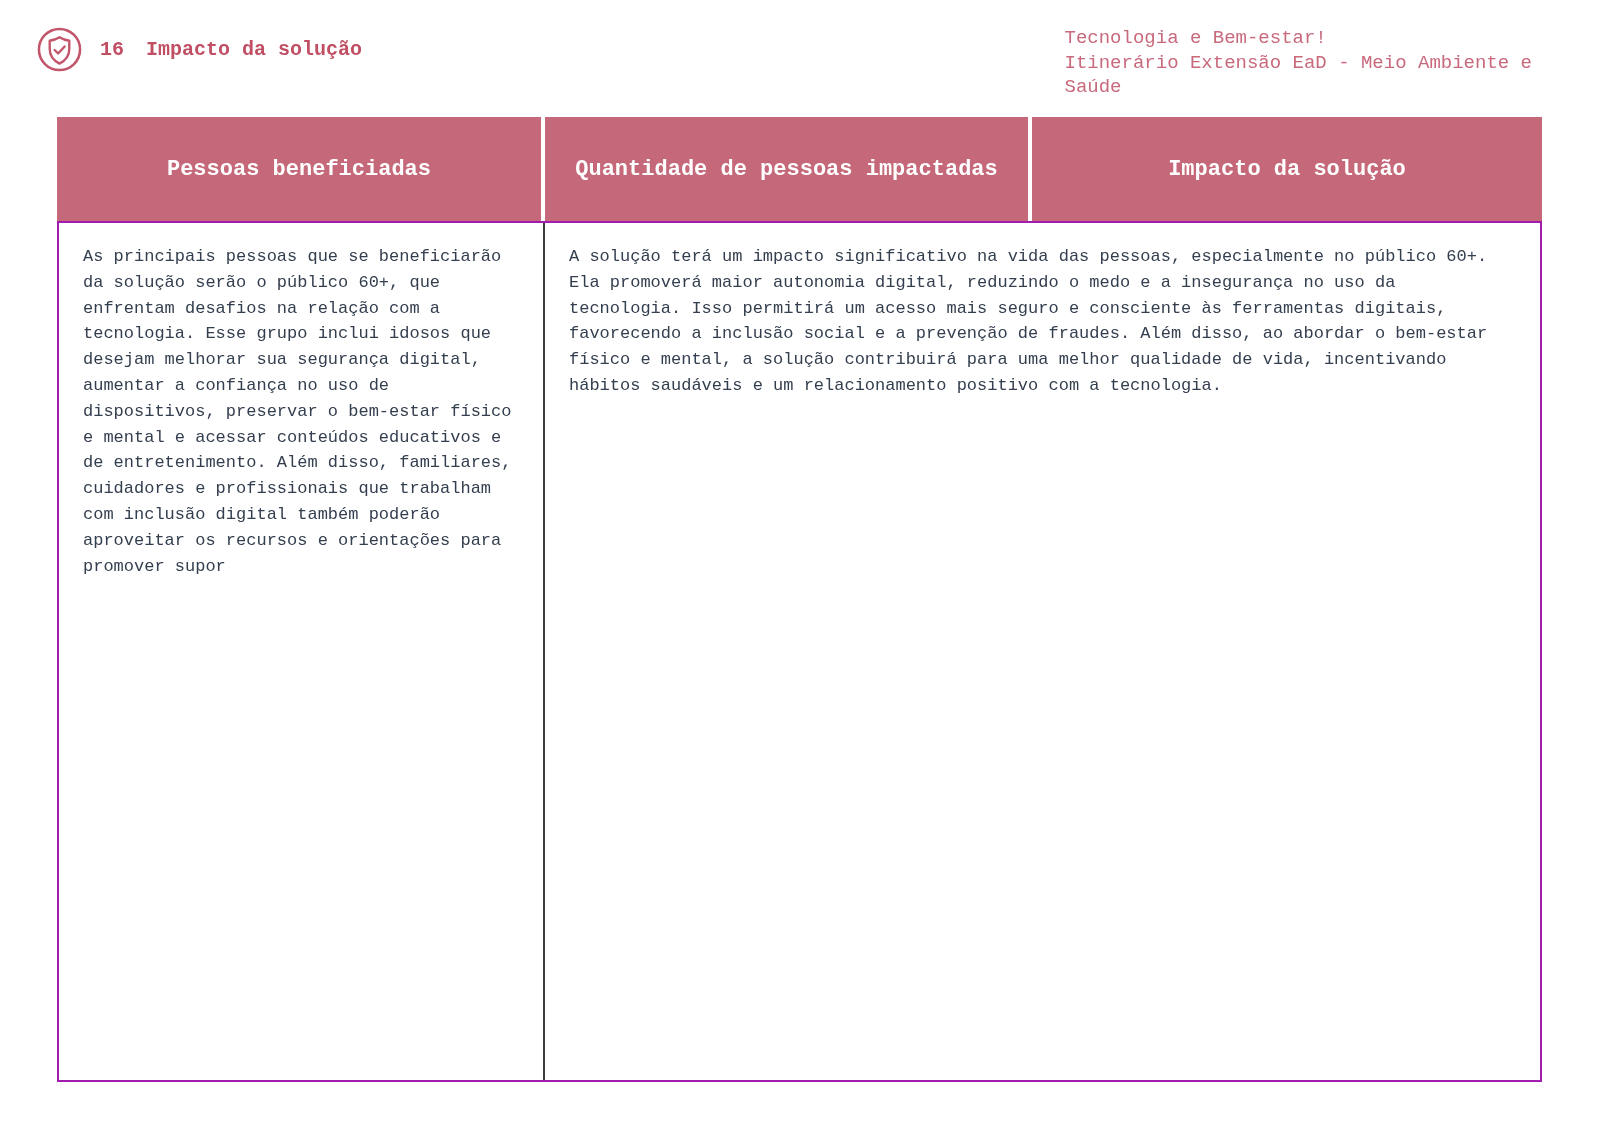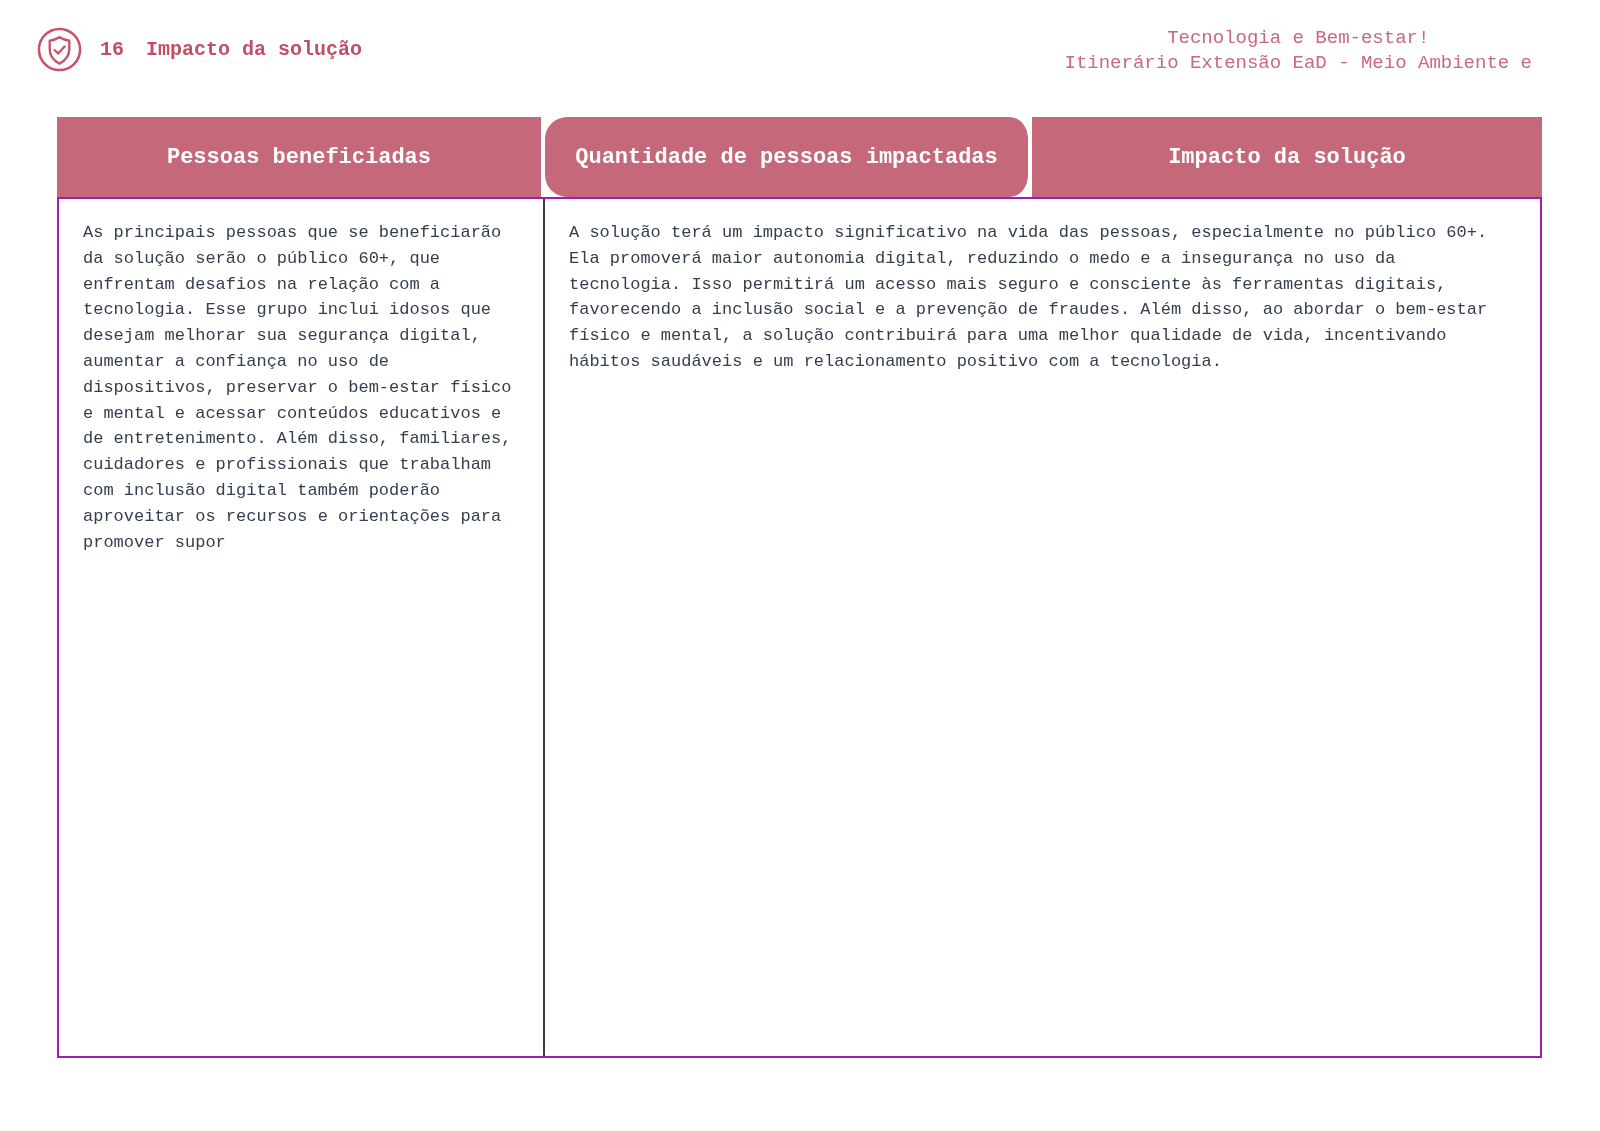--- a/index.html
+++ b/index.html
@@ -41,50 +41,50 @@
   .section-title {
     margin-left: 22px;
     font-size: 20px;
     font-weight: 700;
     color: #c14f64;
   }
   .topbar-right {
     position: absolute;
     right: 68px;
     top: 26px;
-    text-align: center;
+    text-align: left;
     font-size: 19px;
     line-height: 24.5px;
     color: #c8697c;
   }
 
   
   .impact-table {
     position: absolute;
     left: 57px;
     top: 117px;
     width: 1485px;
   }
   .thead {
     display: flex;
-    height: 80px;
+    height: 104px;
   }
   .th {
     box-sizing: border-box;
     background: #c5697a;
     color: #ffffff;
     font-size: 22px;
     font-weight: 700;
     display: flex;
     align-items: center;
     justify-content: center;
     text-align: center;
   }
   .th-1 { width: 488px; border-right: 4px solid #ffffff; }
-  .th-2 { width: 487px; border-right: 4px solid #ffffff; border-radius: 22px; }
+  .th-2 { width: 487px; border-right: 4px solid #ffffff; }
   .th-3 { flex: 1; }
   .tbody {
     box-sizing: border-box;
     display: flex;
     width: 1485px;
     height: 861px;
     border: 2px solid #a21caf;
   }
   .td {
     box-sizing: border-box;
@@ -111,20 +111,21 @@
         <path d="M19 24.5 L22.6 28.1 L29.2 20.9" fill="none" stroke="currentColor" stroke-width="2.4" stroke-linecap="round" stroke-linejoin="round"></path>
       </svg>
     </span>
     <span class="page-num">16</span>
     <span class="section-title">Impacto da solução</span>
   </div>
 
   <div class="topbar-right">
     <div>Tecnologia e Bem-estar!</div>
     <div>Itinerário Extensão EaD - Meio Ambiente e</div>
+    <div>Saúde</div>
   </div>
 
   <div class="impact-table">
     <div class="thead">
       <div class="th th-1">Pessoas beneficiadas</div>
       <div class="th th-2">Quantidade de pessoas impactadas</div>
       <div class="th th-3">Impacto da solução</div>
     </div>
     <div class="tbody">
       <div class="td td-1">As principais pessoas que se beneficiarão da solução serão o público 60+, que enfrentam desafios na relação com a tecnologia. Esse grupo inclui idosos que desejam melhorar sua segurança digital, aumentar a confiança no uso de dispositivos, preservar o bem-estar físico e mental e acessar conteúdos educativos e de entretenimento. Além disso, familiares, cuidadores e profissionais que trabalham com inclusão digital também poderão aproveitar os recursos e orientações para promover supor</div>

